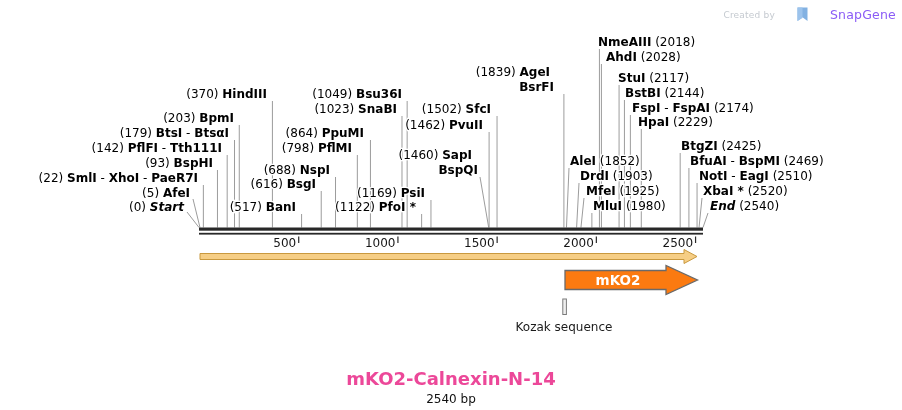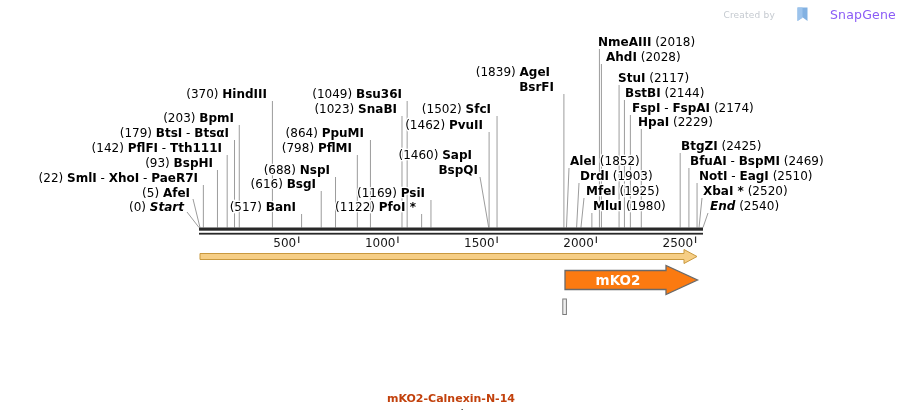--- a/index.html
+++ b/index.html
@@ -9,21 +9,21 @@
   #map-svg text{font-family:"DejaVu Sans",sans-serif;fill:#000;}
   #map-svg text.site{font-size:12px;paint-order:stroke;stroke:#ffffff;stroke-width:2.5px;}
   #map-svg text.ruler-num{font-size:12px;fill:#161616;}
   #map-svg text.feature-name{font-size:13.5px;font-weight:bold;fill:#ffffff;paint-order:normal;stroke:none;}
   .watermark{position:absolute;top:7px;right:6px;display:flex;align-items:center;gap:22px;}
   .watermark .created{font-size:9px;color:#c5cad0;letter-spacing:.2px;}
   .watermark .brand{font-size:12.5px;color:#8b5cf6;letter-spacing:.2px;}
   .kozak{position:absolute;left:464px;top:320px;width:200px;text-align:center;
          font-size:12px;color:#1b1b1b;}
   .title-block{position:absolute;left:0;top:368px;width:902px;text-align:center;}
-  .title-block .t{font-size:11px;font-weight:bold;color:#c2410c;margin-top:24px;}
+  .title-block .t{font-size:18px;font-weight:bold;color:#ec4899;}
   .title-block .s{font-size:12px;color:#111;margin-top:3px;}
 </style>
 </head>
 <body>
 
 <div id="canvas">
 
   <div class="watermark">
     <span class="created">Created by</span>
     <span style="display:inline-flex;">
@@ -121,19 +121,20 @@
       <text x="580" y="180" text-anchor="start" class="site"><tspan font-weight="bold">DrdI</tspan><tspan>  (1903)</tspan></text>
       <text x="586" y="195" text-anchor="start" class="site"><tspan font-weight="bold">MfeI</tspan><tspan>  (1925)</tspan></text>
       <text x="593" y="210" text-anchor="start" class="site"><tspan font-weight="bold">MluI</tspan><tspan>  (1980)</tspan></text>
       <text x="681" y="150" text-anchor="start" class="site"><tspan font-weight="bold">BtgZI</tspan><tspan>  (2425)</tspan></text>
       <text x="690" y="165" text-anchor="start" class="site"><tspan font-weight="bold">BfuAI</tspan><tspan> - </tspan><tspan font-weight="bold">BspMI</tspan><tspan>  (2469)</tspan></text>
       <text x="699" y="180" text-anchor="start" class="site"><tspan font-weight="bold">NotI</tspan><tspan> - </tspan><tspan font-weight="bold">EagI</tspan><tspan>  (2510)</tspan></text>
       <text x="703" y="195" text-anchor="start" class="site"><tspan font-weight="bold">XbaI *</tspan><tspan>  (2520)</tspan></text>
       <text x="710" y="210" text-anchor="start" class="site"><tspan font-weight="bold" font-style="italic">End</tspan><tspan>  (2540)</tspan></text>
     </svg>
 
+  <div class="kozak">Kozak sequence</div>
 
   <div class="title-block">
     <div class="t">mKO2-Calnexin-N-14</div>
     <div class="s">2540 bp</div>
   </div>
 
 </div>
 
 </body></html>

